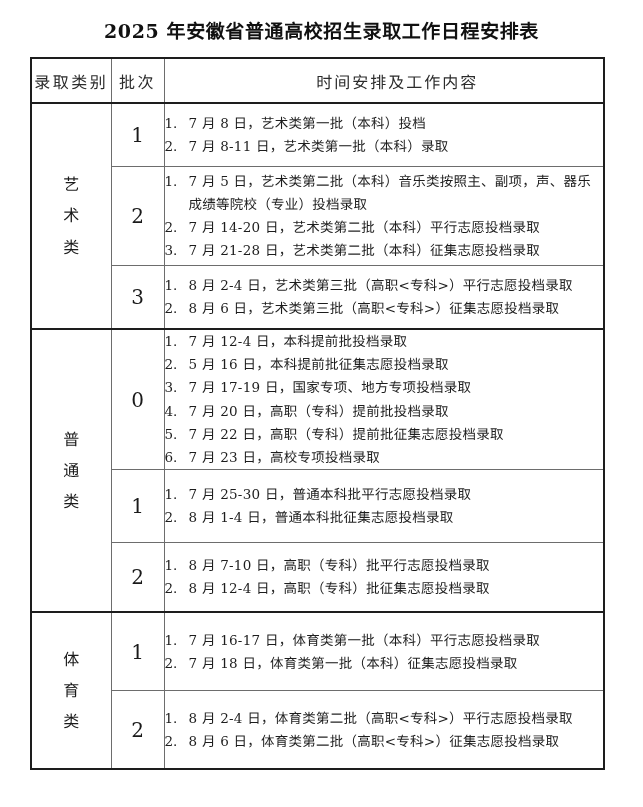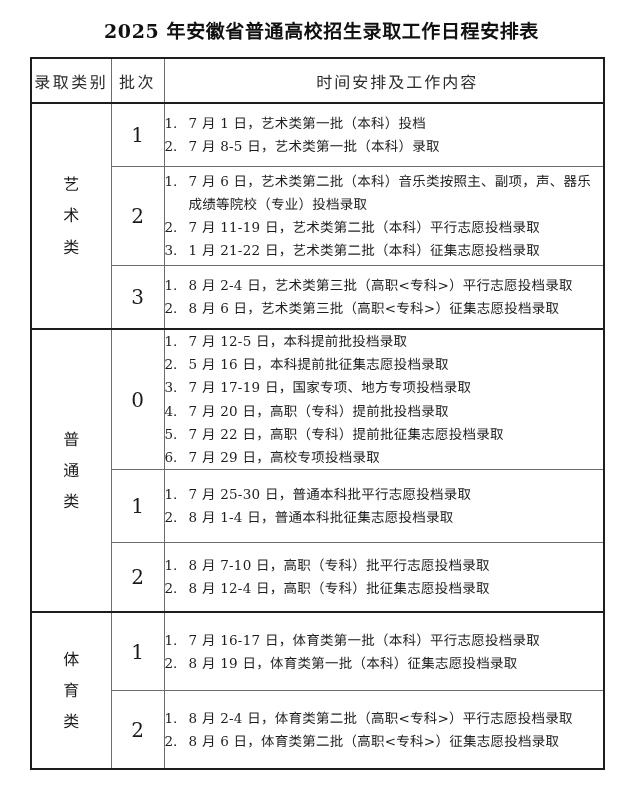--- a/index.html
+++ b/index.html
@@ -185,32 +185,32 @@
             <td class="cat-cell col-sep-right" rowspan="3">
               <span class="cat-stack">
                 <span>艺</span>
                 <span>术</span>
                 <span>类</span>
               </span>
             </td>
             <td class="batch-cell col-sep-right h-art-1">1</td>
             <td class="body-cell">
               <ol class="items">
-                <li><span class="num">1.</span><span>7 月 1 日，艺术类第一批（本科）投档</span></li>
-                <li><span class="num">2.</span><span>7 月 8-5 日，艺术类第一批（本科）录取</span></li>
+                <li><span class="num">1.</span><span>7 月 8 日，艺术类第一批（本科）投档</span></li>
+                <li><span class="num">2.</span><span>7 月 8-11 日，艺术类第一批（本科）录取</span></li>
               </ol>
             </td>
           </tr>
           <tr>
             <td class="batch-cell col-sep-right h-art-2">2</td>
             <td class="body-cell">
               <ol class="items">
-                <li><span class="num">1.</span><span>7 月 6 日，艺术类第二批（本科）音乐类按照主、副项，声、器乐成绩等院校（专业）投档录取</span></li>
-                <li><span class="num">2.</span><span>7 月 11-19 日，艺术类第二批（本科）平行志愿投档录取</span></li>
-                <li><span class="num">3.</span><span>1 月 21-22 日，艺术类第二批（本科）征集志愿投档录取</span></li>
+                <li><span class="num">1.</span><span>7 月 5 日，艺术类第二批（本科）音乐类按照主、副项，声、器乐成绩等院校（专业）投档录取</span></li>
+                <li><span class="num">2.</span><span>7 月 14-20 日，艺术类第二批（本科）平行志愿投档录取</span></li>
+                <li><span class="num">3.</span><span>7 月 21-28 日，艺术类第二批（本科）征集志愿投档录取</span></li>
               </ol>
             </td>
           </tr>
           <tr>
             <td class="batch-cell col-sep-right h-art-3">3</td>
             <td class="body-cell">
               <ol class="items">
                 <li><span class="num">1.</span><span>8 月 2-4 日，艺术类第三批（高职&lt;专科&gt;）平行志愿投档录取</span></li>
                 <li><span class="num">2.</span><span>8 月 6 日，艺术类第三批（高职&lt;专科&gt;）征集志愿投档录取</span></li>
               </ol>
@@ -220,26 +220,26 @@
             <td class="cat-cell col-sep-right" rowspan="3">
               <span class="cat-stack">
                 <span>普</span>
                 <span>通</span>
                 <span>类</span>
               </span>
             </td>
             <td class="batch-cell col-sep-right h-gen-0">0</td>
             <td class="body-cell">
               <ol class="items">
-                <li><span class="num">1.</span><span>7 月 12-5 日，本科提前批投档录取</span></li>
+                <li><span class="num">1.</span><span>7 月 12-4 日，本科提前批投档录取</span></li>
                 <li><span class="num">2.</span><span>5 月 16 日，本科提前批征集志愿投档录取</span></li>
                 <li><span class="num">3.</span><span>7 月 17-19 日，国家专项、地方专项投档录取</span></li>
                 <li><span class="num">4.</span><span>7 月 20 日，高职（专科）提前批投档录取</span></li>
                 <li><span class="num">5.</span><span>7 月 22 日，高职（专科）提前批征集志愿投档录取</span></li>
-                <li><span class="num">6.</span><span>7 月 29 日，高校专项投档录取</span></li>
+                <li><span class="num">6.</span><span>7 月 23 日，高校专项投档录取</span></li>
               </ol>
             </td>
           </tr>
           <tr>
             <td class="batch-cell col-sep-right h-gen-1">1</td>
             <td class="body-cell">
               <ol class="items">
                 <li><span class="num">1.</span><span>7 月 25-30 日，普通本科批平行志愿投档录取</span></li>
                 <li><span class="num">2.</span><span>8 月 1-4 日，普通本科批征集志愿投档录取</span></li>
               </ol>
@@ -259,21 +259,21 @@
               <span class="cat-stack">
                 <span>体</span>
                 <span>育</span>
                 <span>类</span>
               </span>
             </td>
             <td class="batch-cell col-sep-right h-sport-1">1</td>
             <td class="body-cell">
               <ol class="items">
                 <li><span class="num">1.</span><span>7 月 16-17 日，体育类第一批（本科）平行志愿投档录取</span></li>
-                <li><span class="num">2.</span><span>8 月 19 日，体育类第一批（本科）征集志愿投档录取</span></li>
+                <li><span class="num">2.</span><span>7 月 18 日，体育类第一批（本科）征集志愿投档录取</span></li>
               </ol>
             </td>
           </tr>
           <tr>
             <td class="batch-cell col-sep-right h-sport-2">2</td>
             <td class="body-cell">
               <ol class="items">
                 <li><span class="num">1.</span><span>8 月 2-4 日，体育类第二批（高职&lt;专科&gt;）平行志愿投档录取</span></li>
                 <li><span class="num">2.</span><span>8 月 6 日，体育类第二批（高职&lt;专科&gt;）征集志愿投档录取</span></li>
               </ol>

